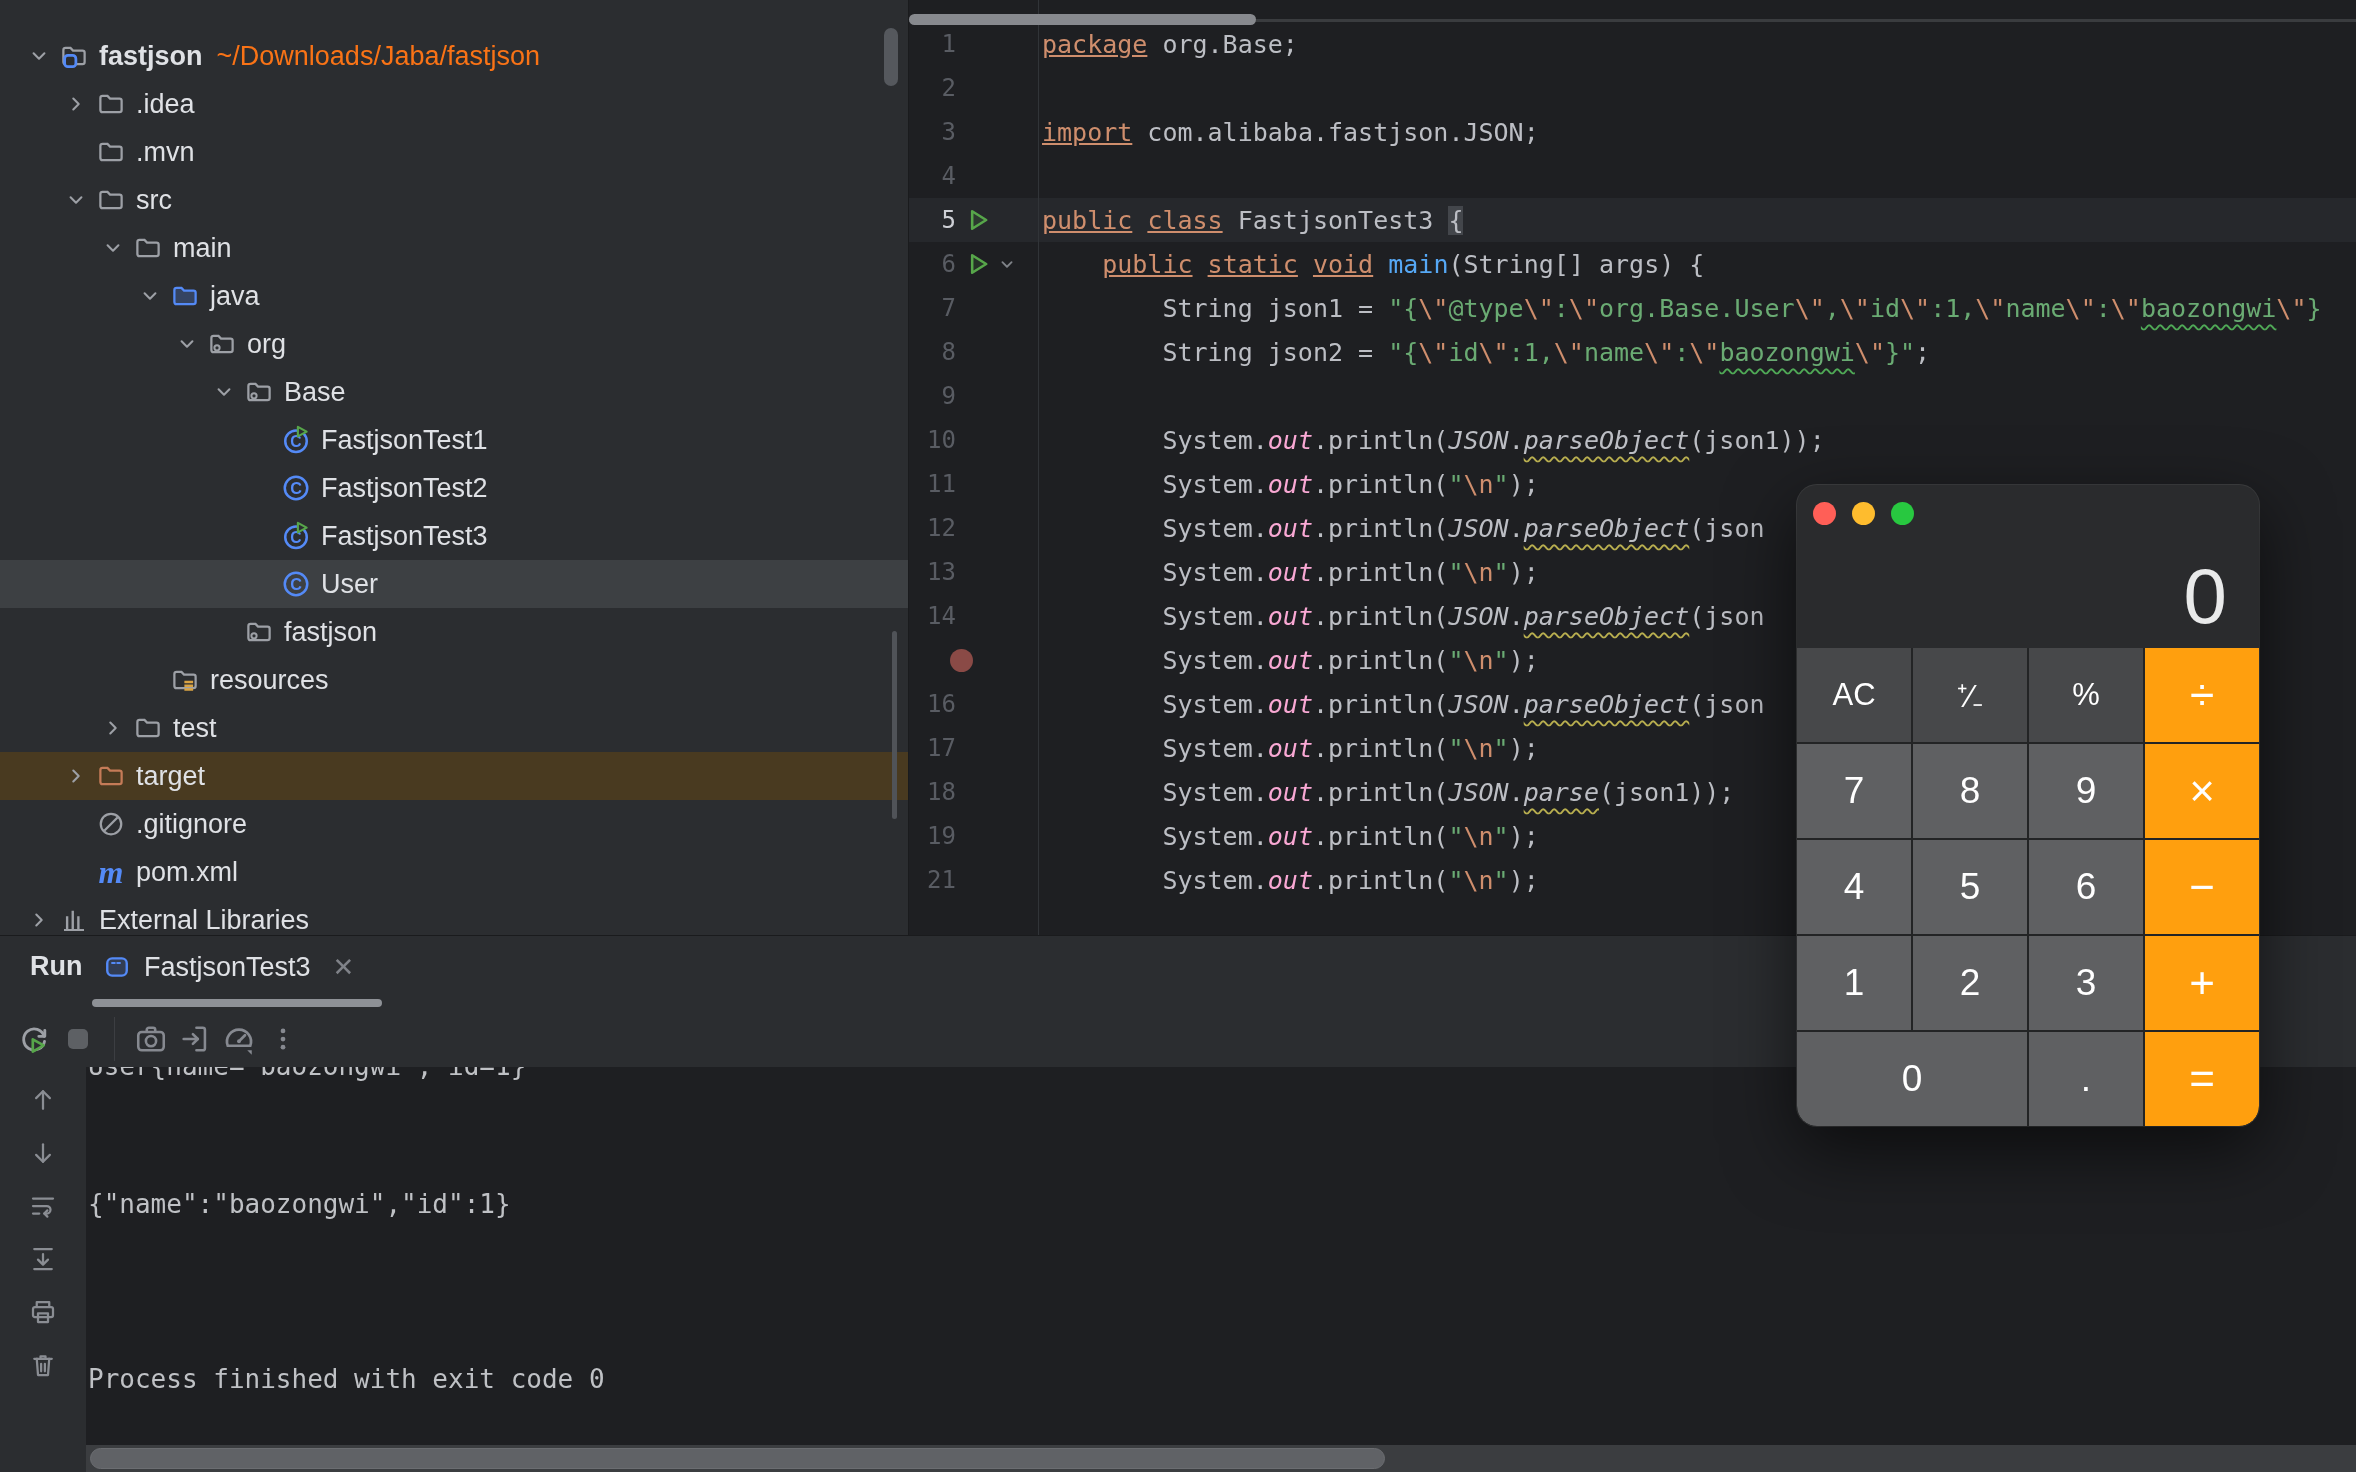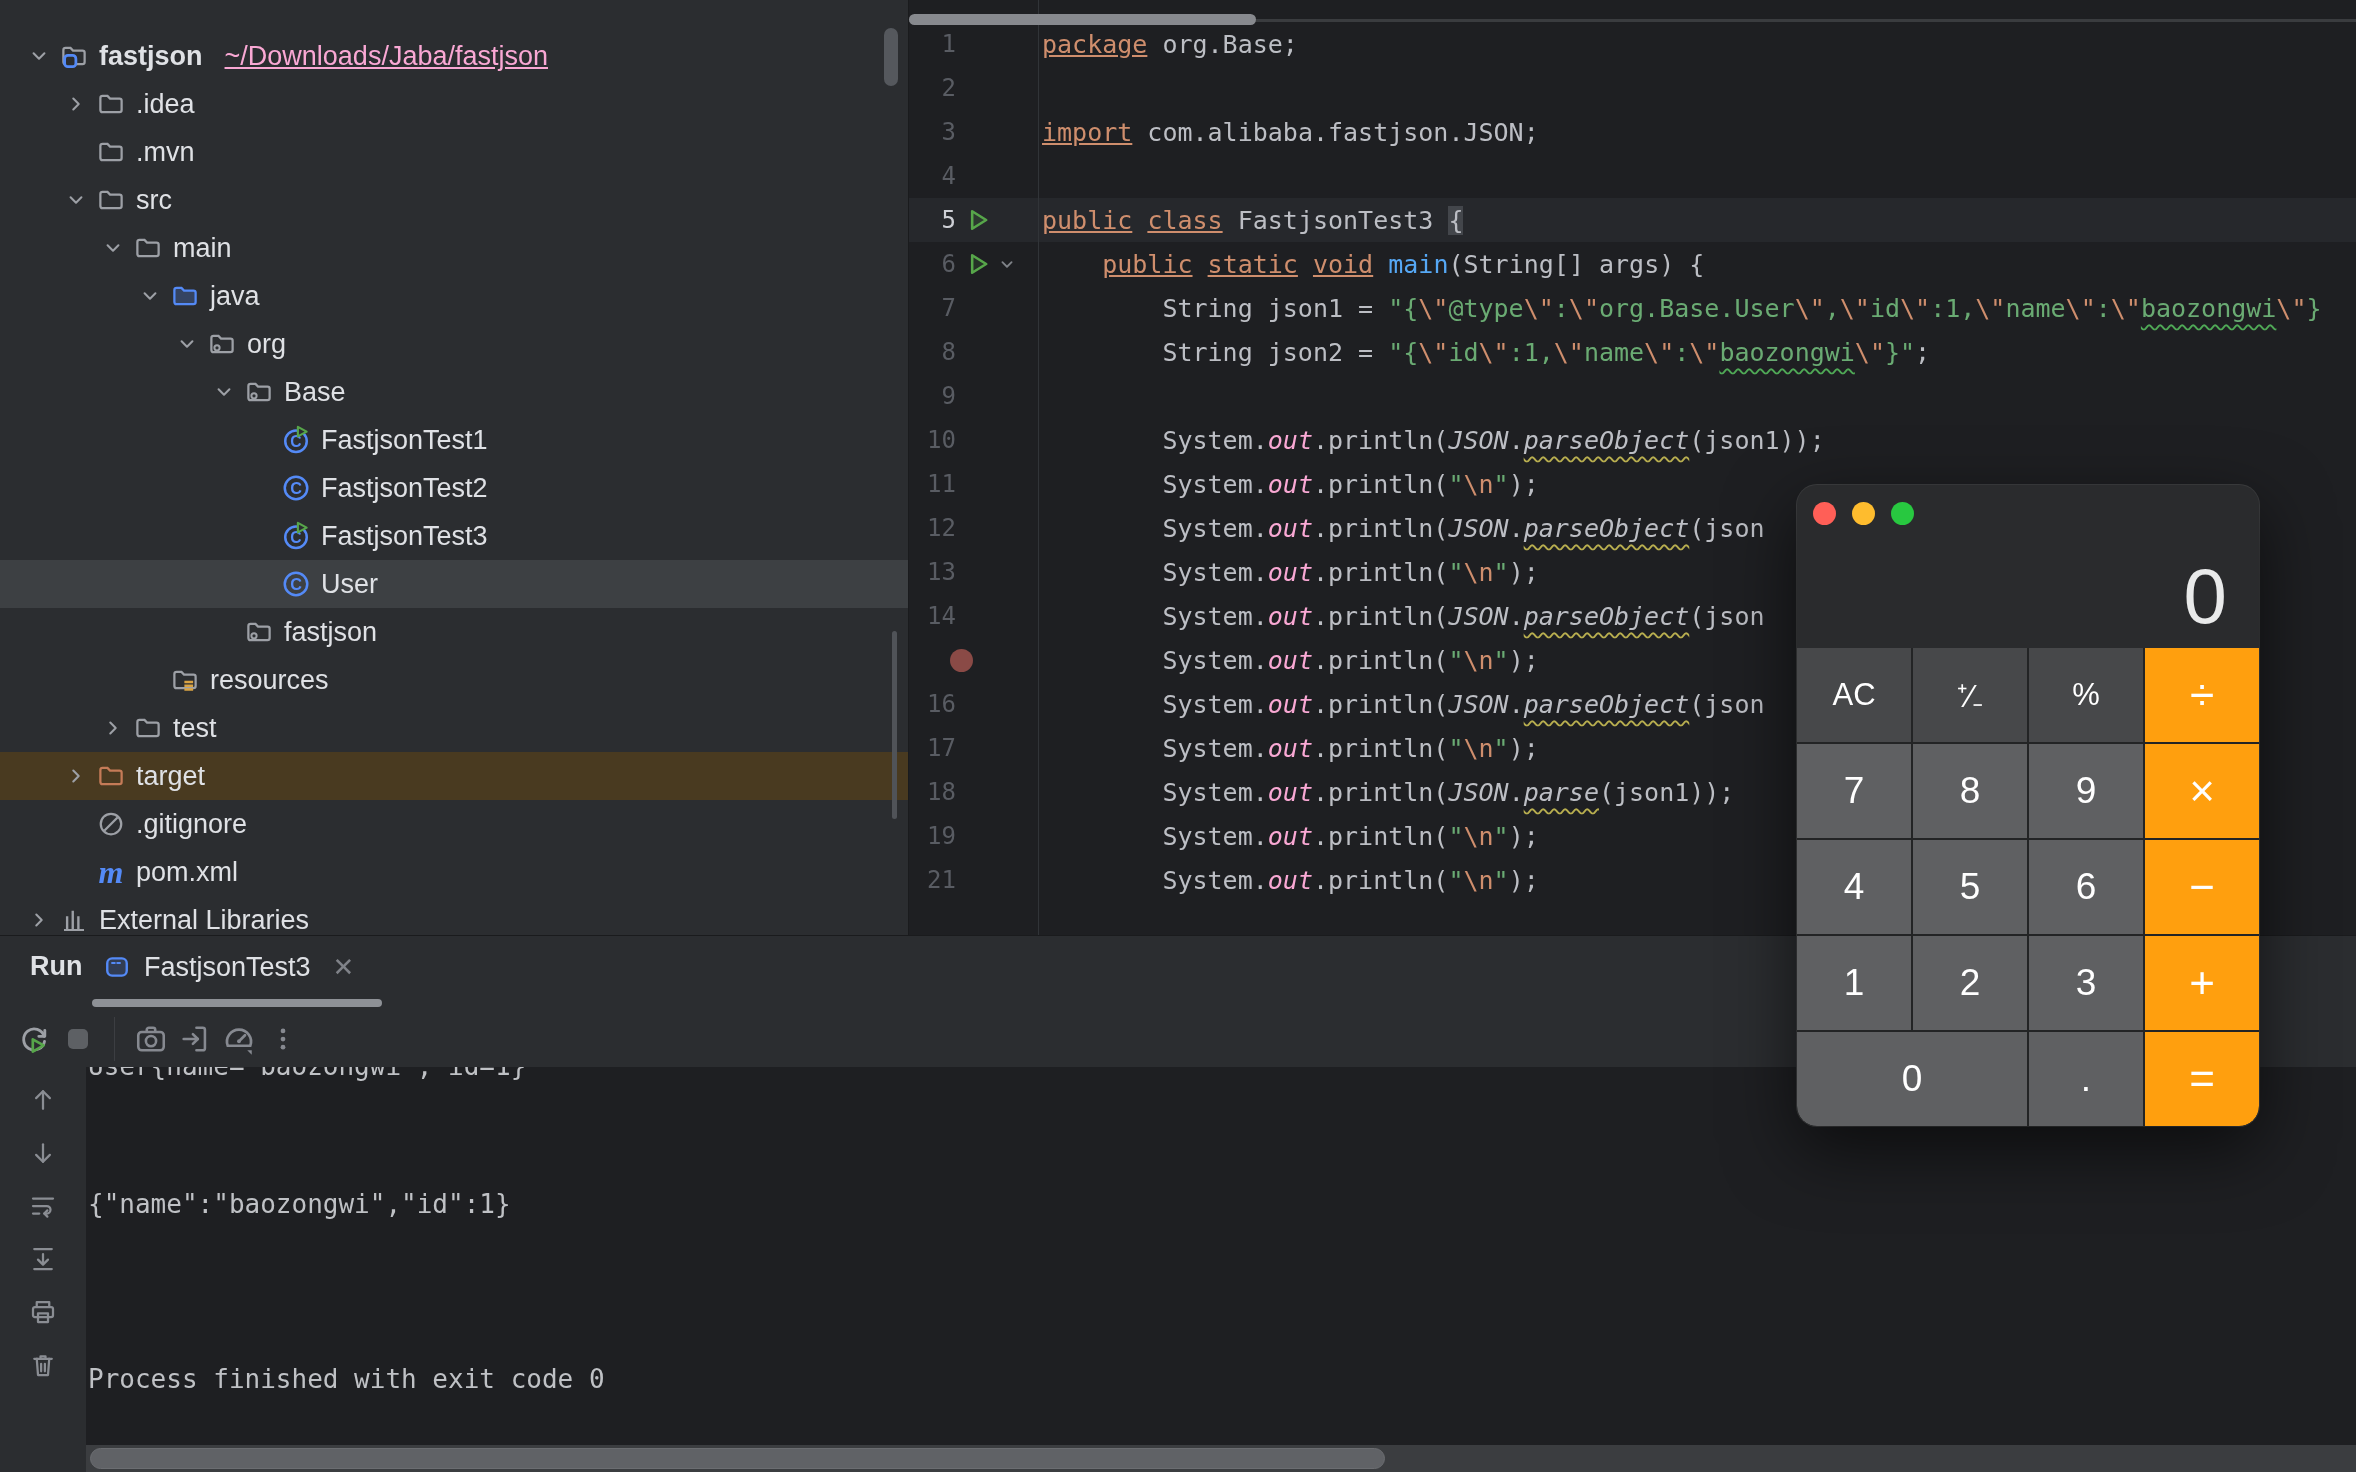--- a/index.html
+++ b/index.html
@@ -9,21 +9,21 @@
 
   
   #tree-panel{left:0;top:0;width:908px;height:935px;background:#2b2d30;overflow:hidden;}
   .trow{position:relative;height:48px;display:flex;align-items:center;font-size:27px;color:#dfe1e5;white-space:nowrap;}
   .trow.selected{background:#3d4043;}
   .trow.excluded{background:#493a20;}
   .tchev{width:30px;height:30px;flex:0 0 30px;display:flex;align-items:center;justify-content:center;}
   .ticon{width:32px;height:32px;flex:0 0 32px;margin:0 9px 0 4px;display:flex;align-items:center;justify-content:center;}
   .tlabel{}
   .tlabel.bold{font-weight:bold;}
-  .tsuffix{color:#f9a8d4;margin-left:22px;text-decoration:underline;}
+  .tsuffix{color:#f97316;margin-left:14px;}
   #tree-scroll-thumb-top{left:884px;top:28px;width:14px;height:58px;border-radius:7px;background:#55585d;}
   #tree-scroll-line{left:892px;top:631px;width:5px;height:188px;border-radius:3px;background:#505358;}
   #panel-divider{left:908px;top:0;width:1px;height:935px;background:#1a1b1d;}
 
   
   #editor{left:909px;top:0;width:1447px;height:935px;background:#1e1f22;overflow:hidden;}
   #ed-hscroll-track{left:909px;top:19px;width:1447px;height:3px;background:#3a3c3f;}
   #ed-hscroll-thumb{left:909px;top:14px;width:347px;height:11px;border-radius:6px;background:#87898e;}
   #ed-lines{position:absolute;left:0;top:22px;width:100%;}
   .eline{position:relative;height:44px;display:flex;align-items:center;

